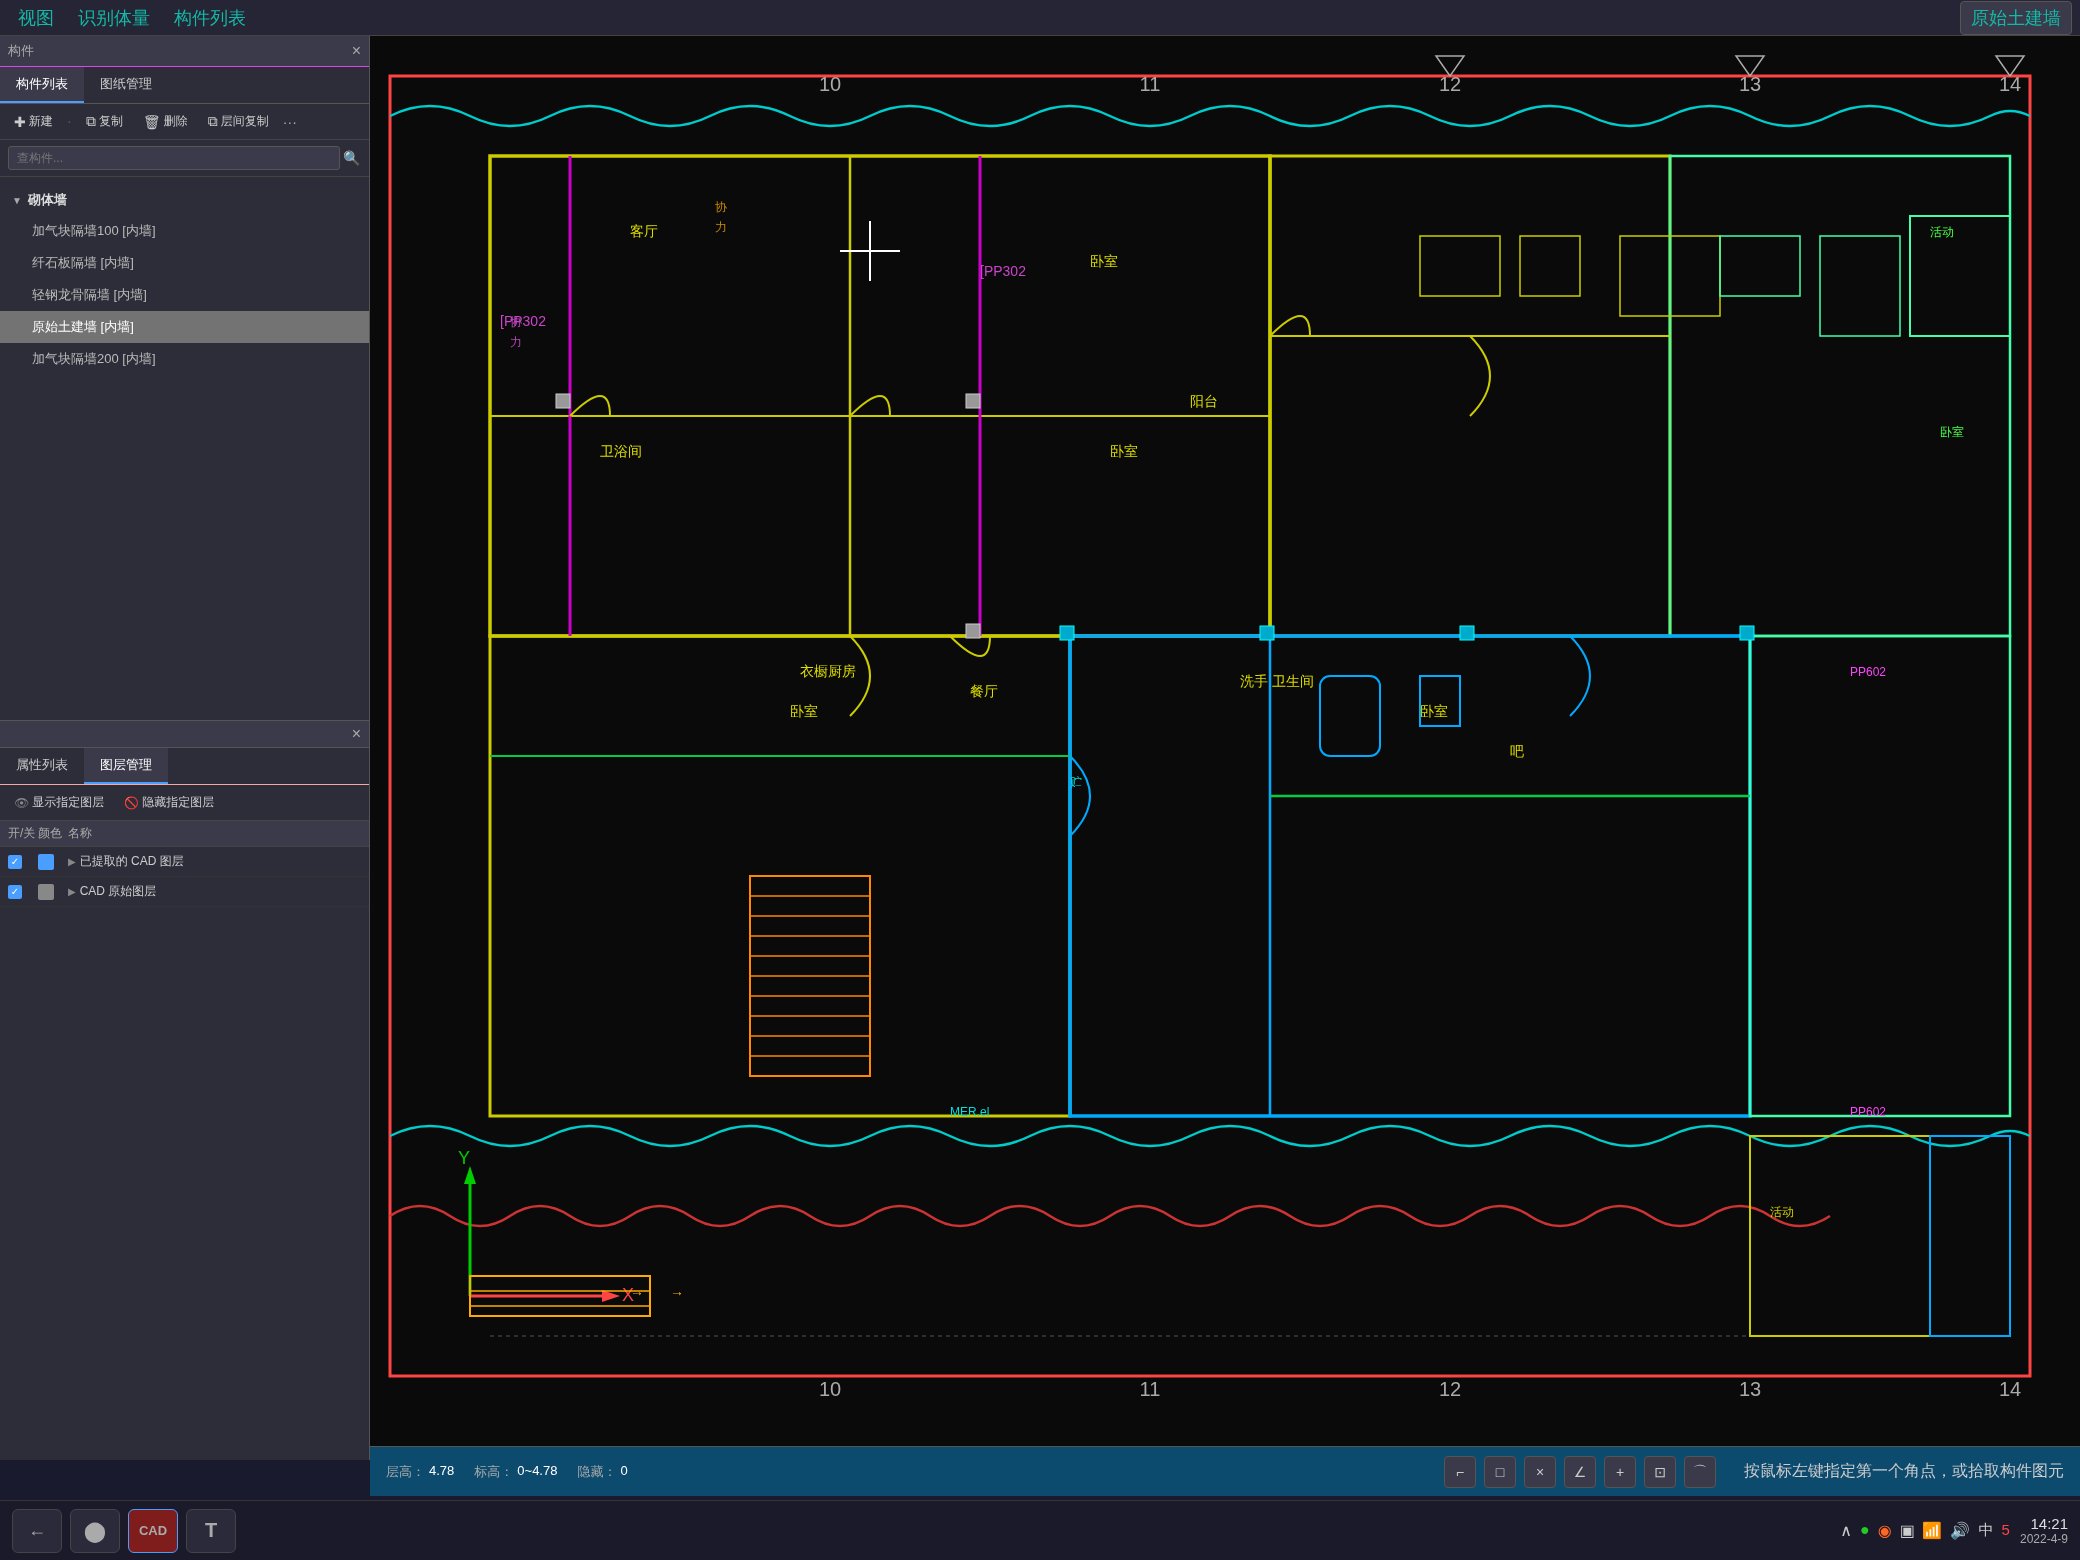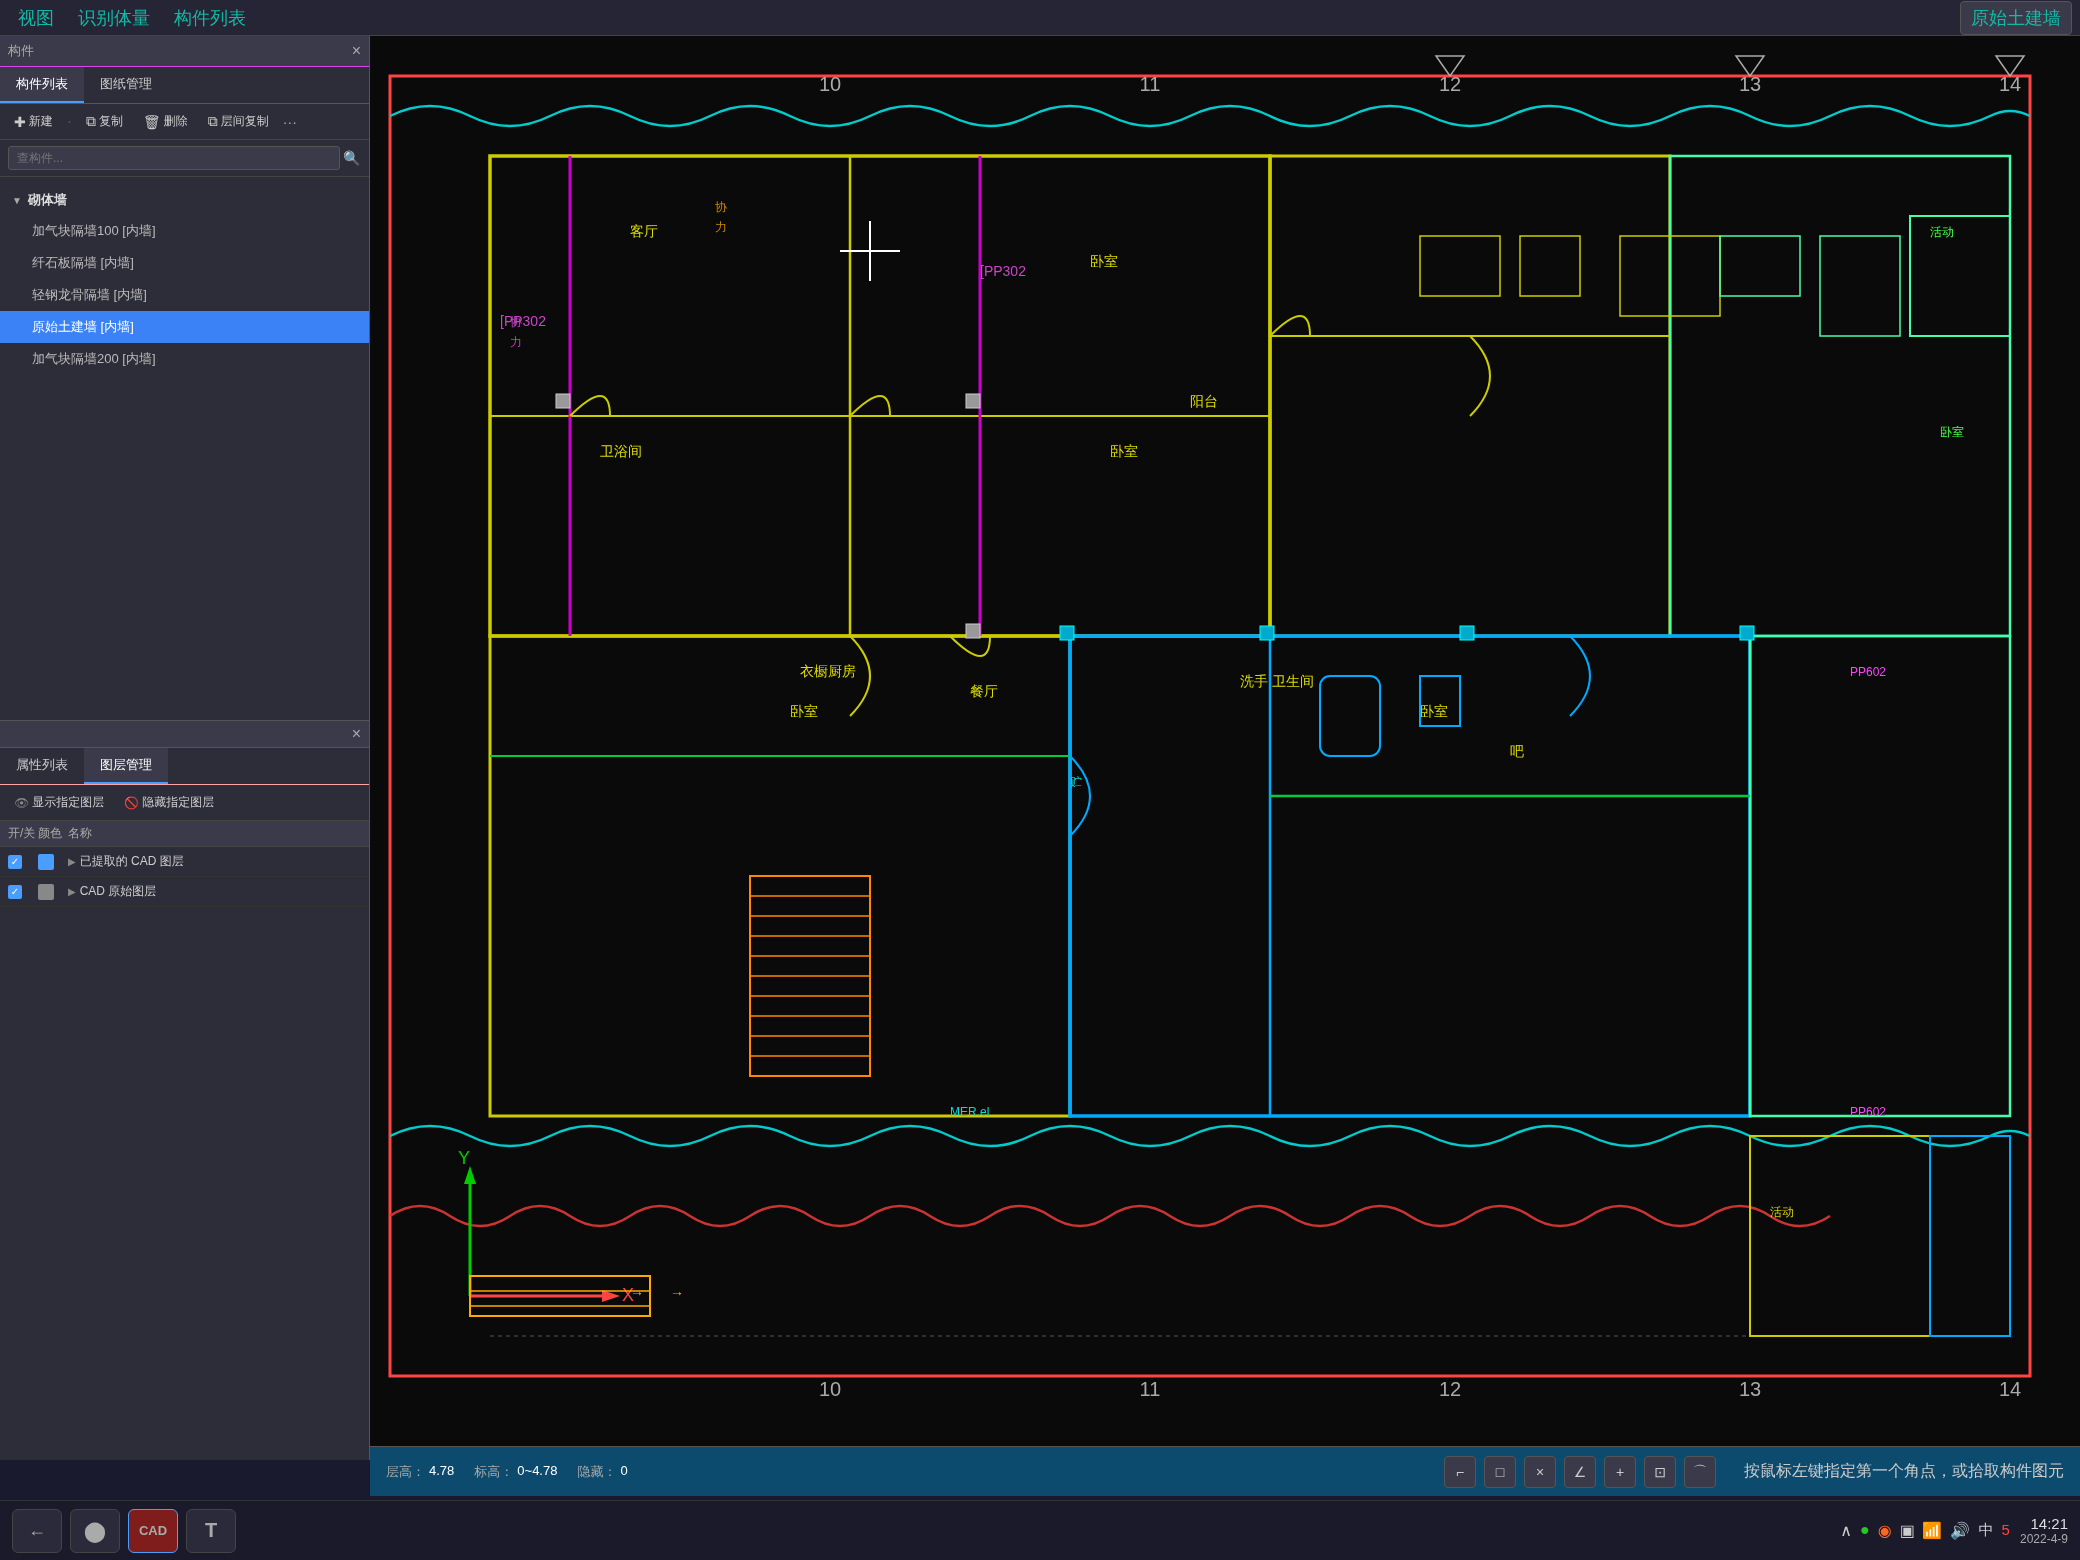--- a/index.html
+++ b/index.html
@@ -114,21 +114,21 @@
     .category-arrow { color: #aaa; font-size: 10px; }
 
     .list-item {
       padding: 7px 12px 7px 32px;
       color: #bbb;
       font-size: 13px;
       cursor: pointer;
     }
 
     .list-item.selected {
-      background: #3b82f6;
+      background: #737373;
       color: #fff;
     }
 
     
     .lower-left-panel {
       position: absolute;
       left: 0;
       top: 690px;
       width: 370px;
       height: 420px;

